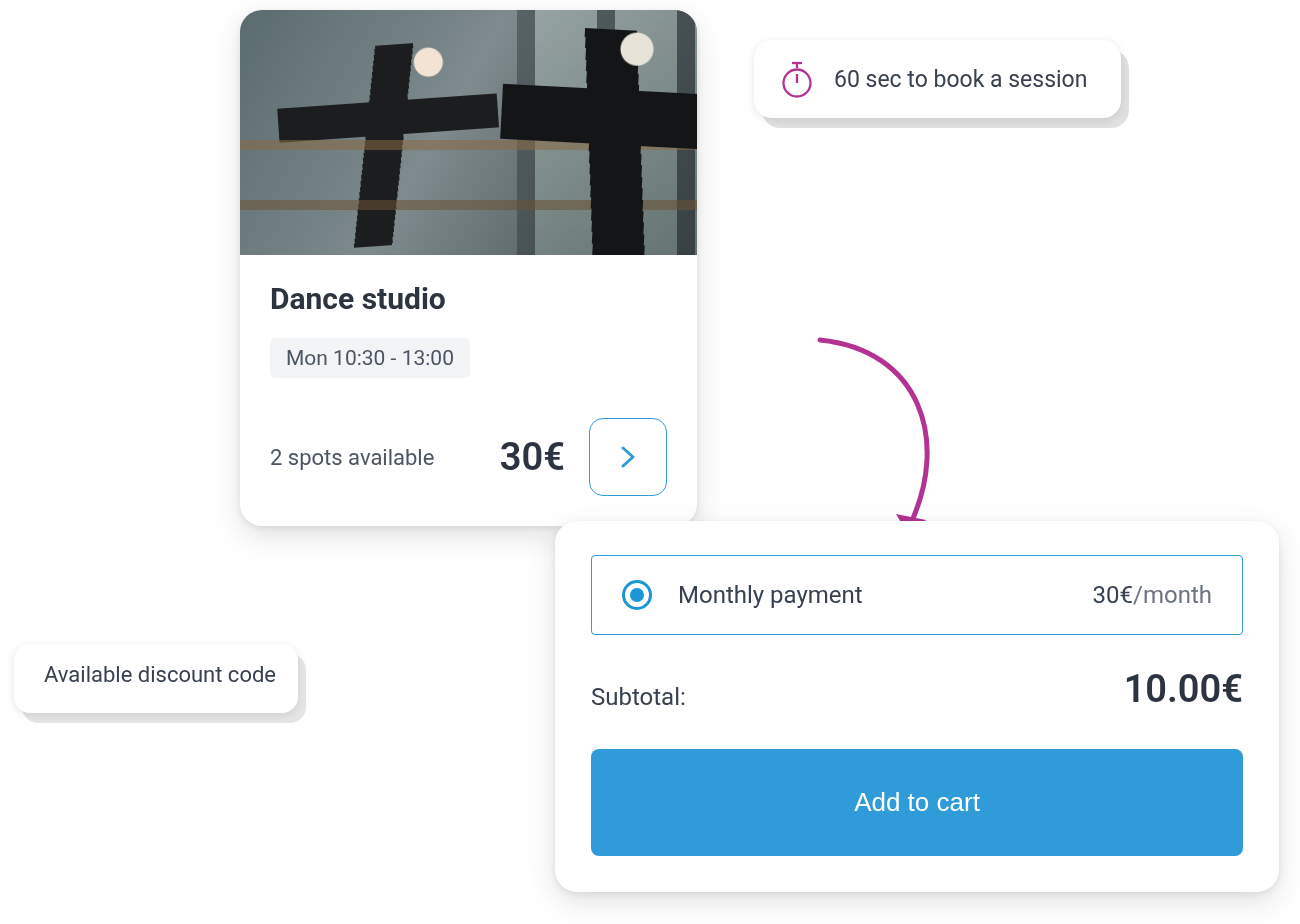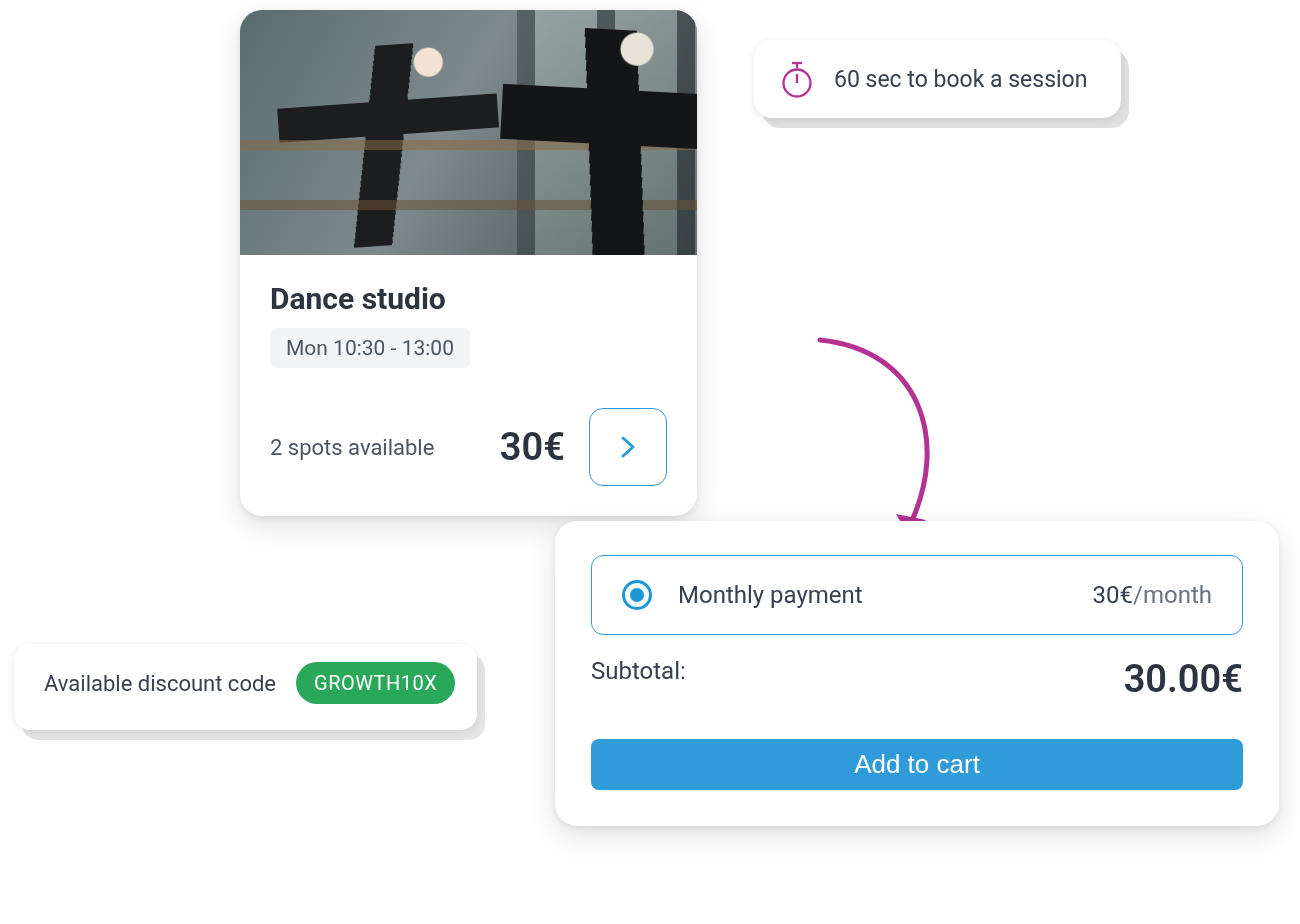--- a/index.html
+++ b/index.html
@@ -65,21 +65,21 @@
       linear-gradient(#2d3638,#2d3638) 80px 0/18px 100% no-repeat,
       linear-gradient(#2d3638,#2d3638) 160px 0/18px 100% no-repeat,
       linear-gradient(180deg,#b8c8c2,#8fa39c);
     opacity: .45;
   }
 
   .product-body { padding: 26px 30px 30px; }
   .product-title { font-size: 30px; font-weight: 700; color: #2c3440; }
   .time-pill {
     display: inline-block;
-    margin-top: 12px;
+    margin-top: 22px;
     background: #f3f4f6;
     border-radius: 6px;
     padding: 8px 16px;
     font-size: 21px;
     color: #4b5563;
   }
   .product-footer {
     margin-top: 40px;
     display: flex;
     align-items: center;
@@ -121,49 +121,49 @@
     left: 555px;
     top: 521px;
     width: 724px;
     background: #fff;
     border-radius: 22px;
     box-shadow: 0 10px 30px rgba(0,0,0,.12), 0 2px 6px rgba(0,0,0,.08);
     padding: 34px 36px 36px;
   }
   .pay-option {
     border: 1.5px solid #2f9bd8;
-    border-radius: 12px;
+    border-radius: 4px;
     padding: 24px 30px;
     display: flex; align-items: center; gap: 26px;
     font-size: 24px;
     color: #374151;
   }
   .radio {
     width: 30px; height: 30px; border: 3px solid #1a97d6; border-radius: 50%;
     display: flex; align-items: center; justify-content: center;
   }
   .radio::after { content:""; width: 14px; height: 14px; background:#1a97d6; border-radius:50%; }
   .pay-label { flex: 1; }
   .pay-amount { font-size: 24px; }
   .pay-amount .per { color:#6b7280; }
   .subtotal-row {
-    margin-top: 22px;
-    display: flex; justify-content: space-between; align-items: flex-start; gap: 34px;
+    margin-top: 32px;
+    display: flex; justify-content: space-between; align-items: flex-end; gap: 34px;
   }
   .subtotal-label { font-size: 24px; color:#374151; }
   .subtotal-value { font-size: 38px; font-weight: 600; color:#2c3440; }
   .add-cart {
     margin-top: 38px;
     width: 100%;
     background: #2f9bd8;
     color: #fff;
     border: none;
     border-radius: 8px;
     font-size: 26px;
-    padding: 10px 0;
+    padding: 38px 0;
     cursor: pointer;
   }
 
   
   .discount {
     position: absolute;
     left: 14px;
     top: 644px;
     background: #fff;
     border-radius: 16px;
@@ -237,21 +237,20 @@
 <div class="checkout">
   <div class="pay-option">
     <span class="radio"></span>
     <span class="pay-label">Monthly payment</span>
     <span class="pay-amount">
       <span>30€</span><span class="per">/month</span>
     </span>
   </div>
   <div class="subtotal-row">
     <span class="subtotal-label">Subtotal:</span>
-    <span class="subtotal-value">30.00€</span>
+    <span class="subtotal-value">10.00€</span>
   </div>
   <button class="add-cart">Add to cart</button>
 </div>
 
 <div class="discount">
   <span>Available discount code</span>
-  <span class="code-badge">GROWTH10X</span>
 </div>
 
 </body></html>

